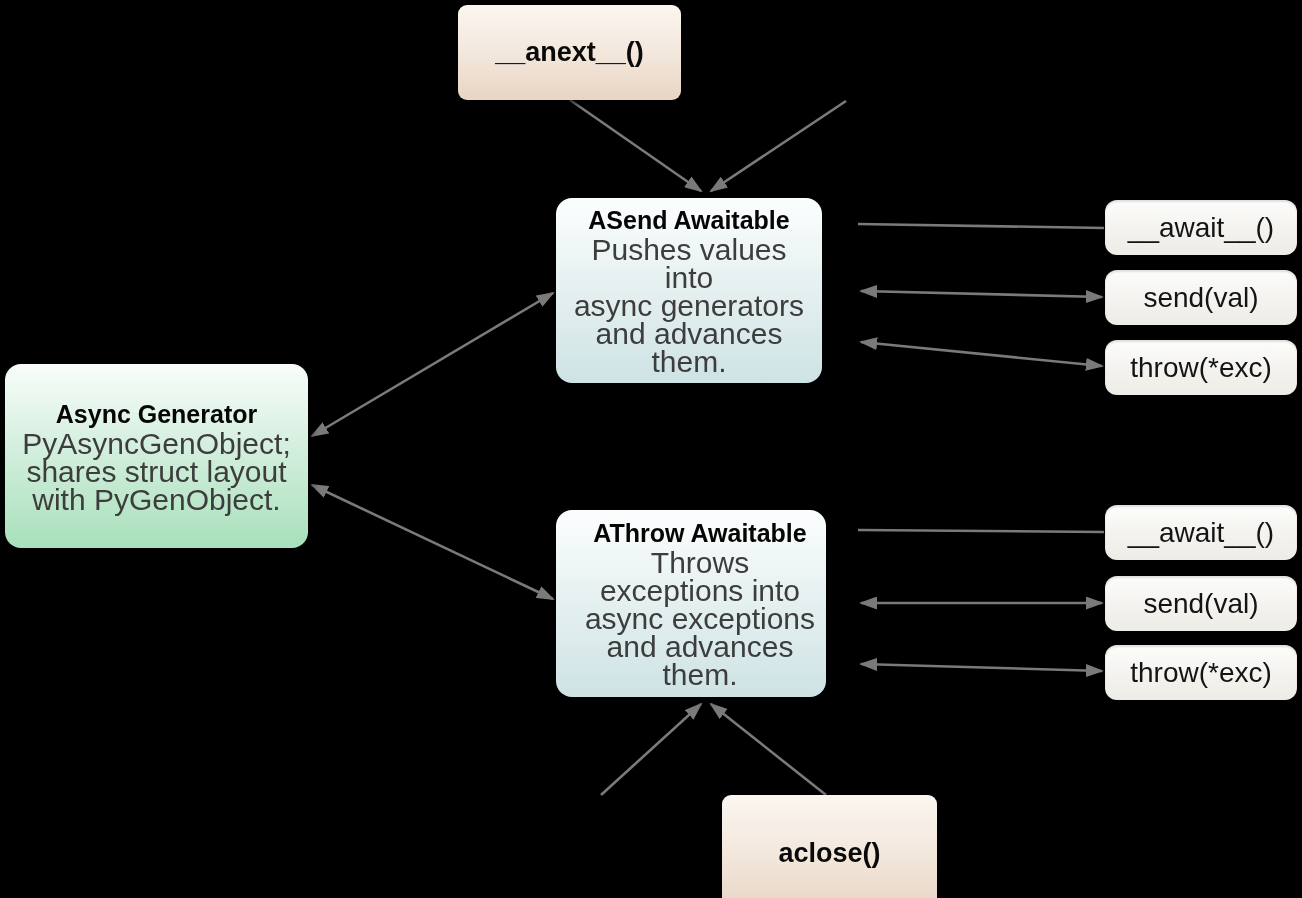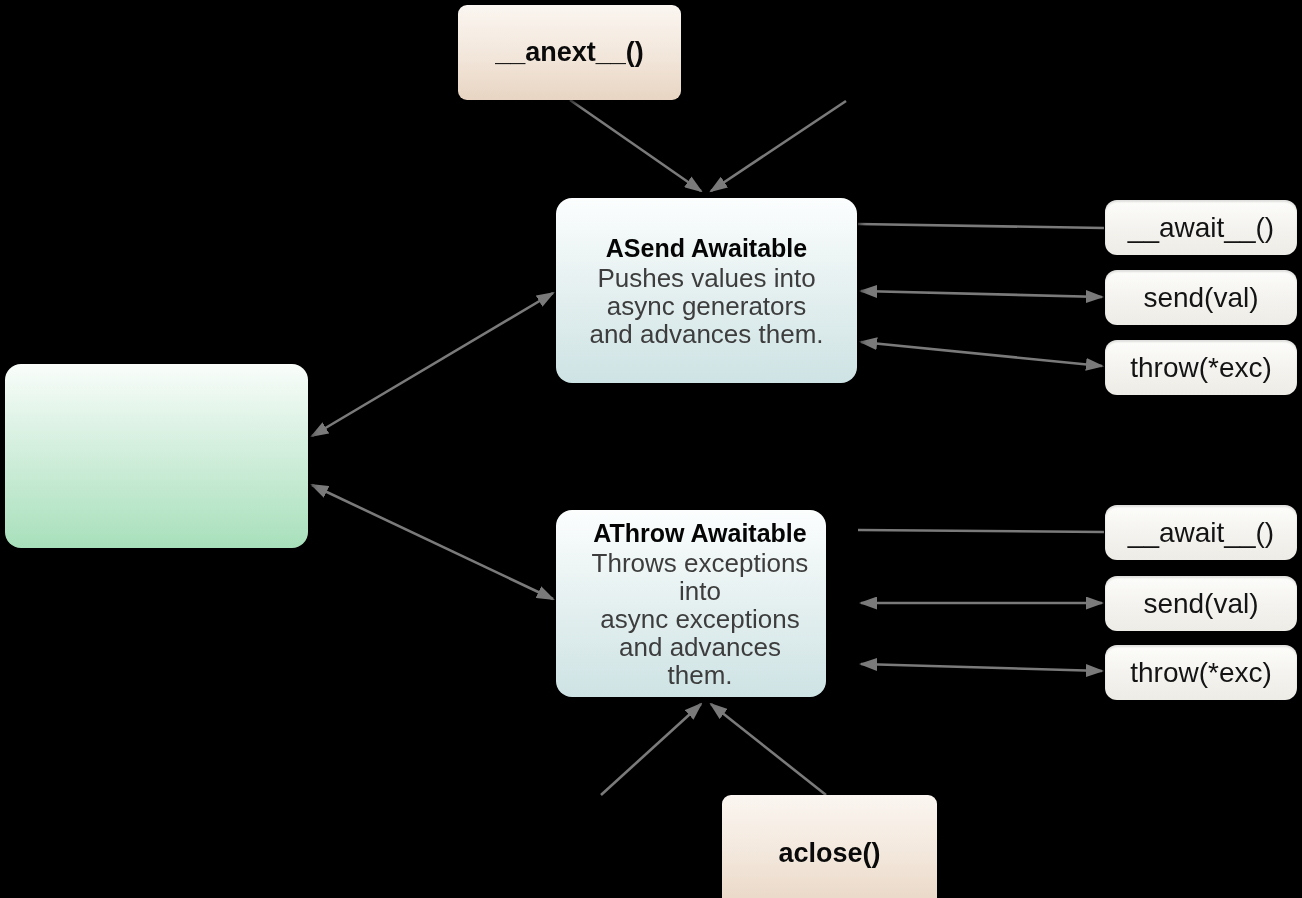--- a/index.html
+++ b/index.html
@@ -43,21 +43,21 @@
   .panel-green {
     background: linear-gradient(180deg, #f9fdfa 0%, #d4efde 45%, #a8e0bb 100%);
   }
   .panel .title {
     font-size: 25px;
     font-weight: bold;
     color: #050505;
     line-height: 31px;
   }
   .panel .body {
-    font-size: 26px;
+    font-size: 30px;
     line-height: 28px;
     color: #3d3d3d;
     white-space: pre-line;
   }
   .chip {
     border-radius: 12px;
     background: linear-gradient(180deg, #fdfdfb 0%, #f4f3ef 50%, #edece6 100%);
     box-shadow: inset 0 2px 2px rgba(0,0,0,0.12), 2px 2px 5px rgba(0,0,0,0.75);
     font-size: 28px;
     font-weight: normal;
@@ -89,28 +89,32 @@
       <line x1="601" y1="795" x2="701" y2="704" marker-end="url(#ah)"></line>
       <line x1="826" y1="795" x2="711" y2="704" marker-end="url(#ah)"></line>
     </g>
   </svg>
 
   <div class="node pill" style="left:458px; top:5px; width:223px; height:95px;">
     <span>__anext__()</span>
   </div>
 
 
-  <div class="node panel panel-blue" style="left:556px; top:198px; width:301px; height:185px;">
+  <div class="node panel panel-blue" style="left:556px; top:198px; width:266px; height:185px;">
     <div class="title">ASend Awaitable</div>
     <div class="body">Pushes values into
 async generators
 and advances them.</div>
   </div>
 
   <div class="node panel panel-green" style="left:5px; top:364px; width:303px; height:184px;">
+    <div class="title">Async Generator</div>
+    <div class="body">PyAsyncGenObject;
+shares struct layout
+with PyGenObject.</div>
   </div>
 
   <div class="node panel panel-blue" style="left:556px; top:510px; width:270px; height:187px;padding-left:28px;">
     <div class="title">AThrow Awaitable</div>
     <div class="body">Throws exceptions into
 async exceptions
 and advances them.</div>
   </div>
 
   <div class="node chip" style="left:1105px; top:200px; width:192px; height:55px;">

